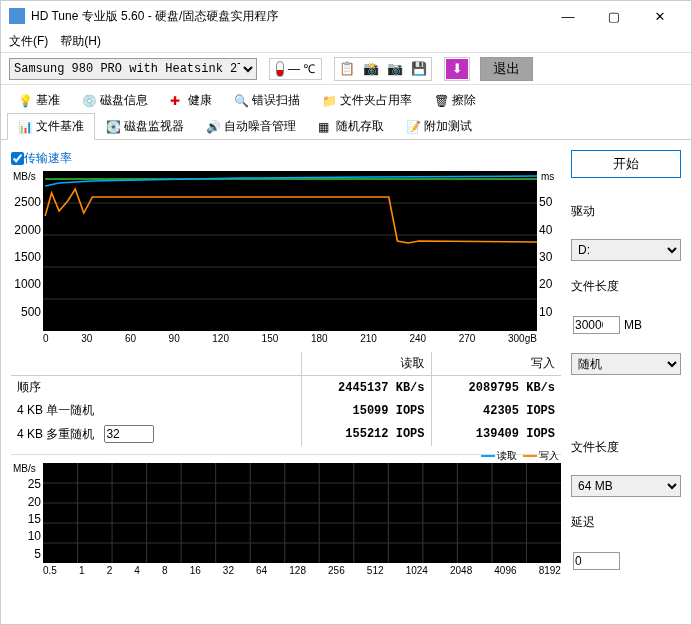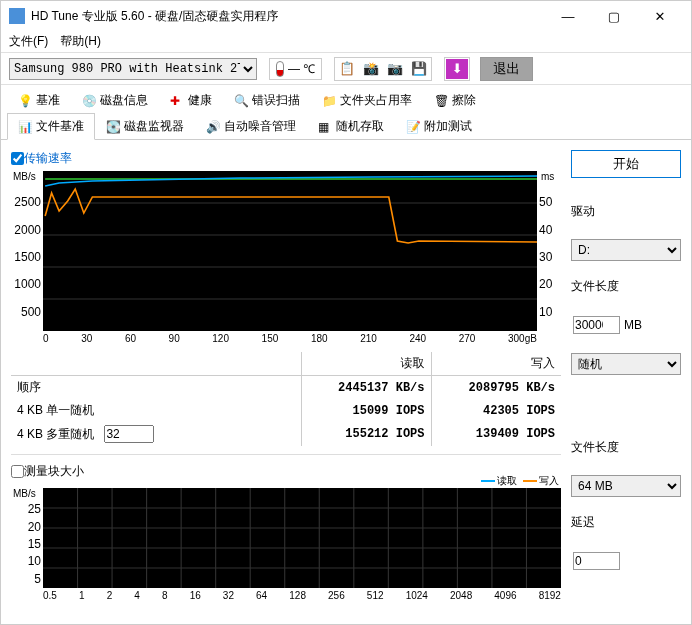--- a/index.html
+++ b/index.html
@@ -220,24 +220,20 @@
       <tr>
         <td class="row-label"><span>4 KB 多重随机</span>&nbsp;&nbsp;&nbsp;<input type="number" class="spin-input" value="32" style=""></td>
         <td class="col-read">155212 IOPS</td>
         <td class="col-write">139409 IOPS</td>
       </tr>
     </tbody>
       </table>
 
     <hr class="hr-sep">
 
-    <div class="chk-row">
-      <input type="checkbox" style="">
-      <span>测量块大小</span>
-    </div>
 
     <div class="chart-wrap chart2-wrap" style="position:relative;">
       <div class="y-axis">
         <div class="unit-row">
             <span>MB/s</span>
           </div>
         <span>25</span>
         <span>20</span>
         <span>15</span>
         <span>10</span>

